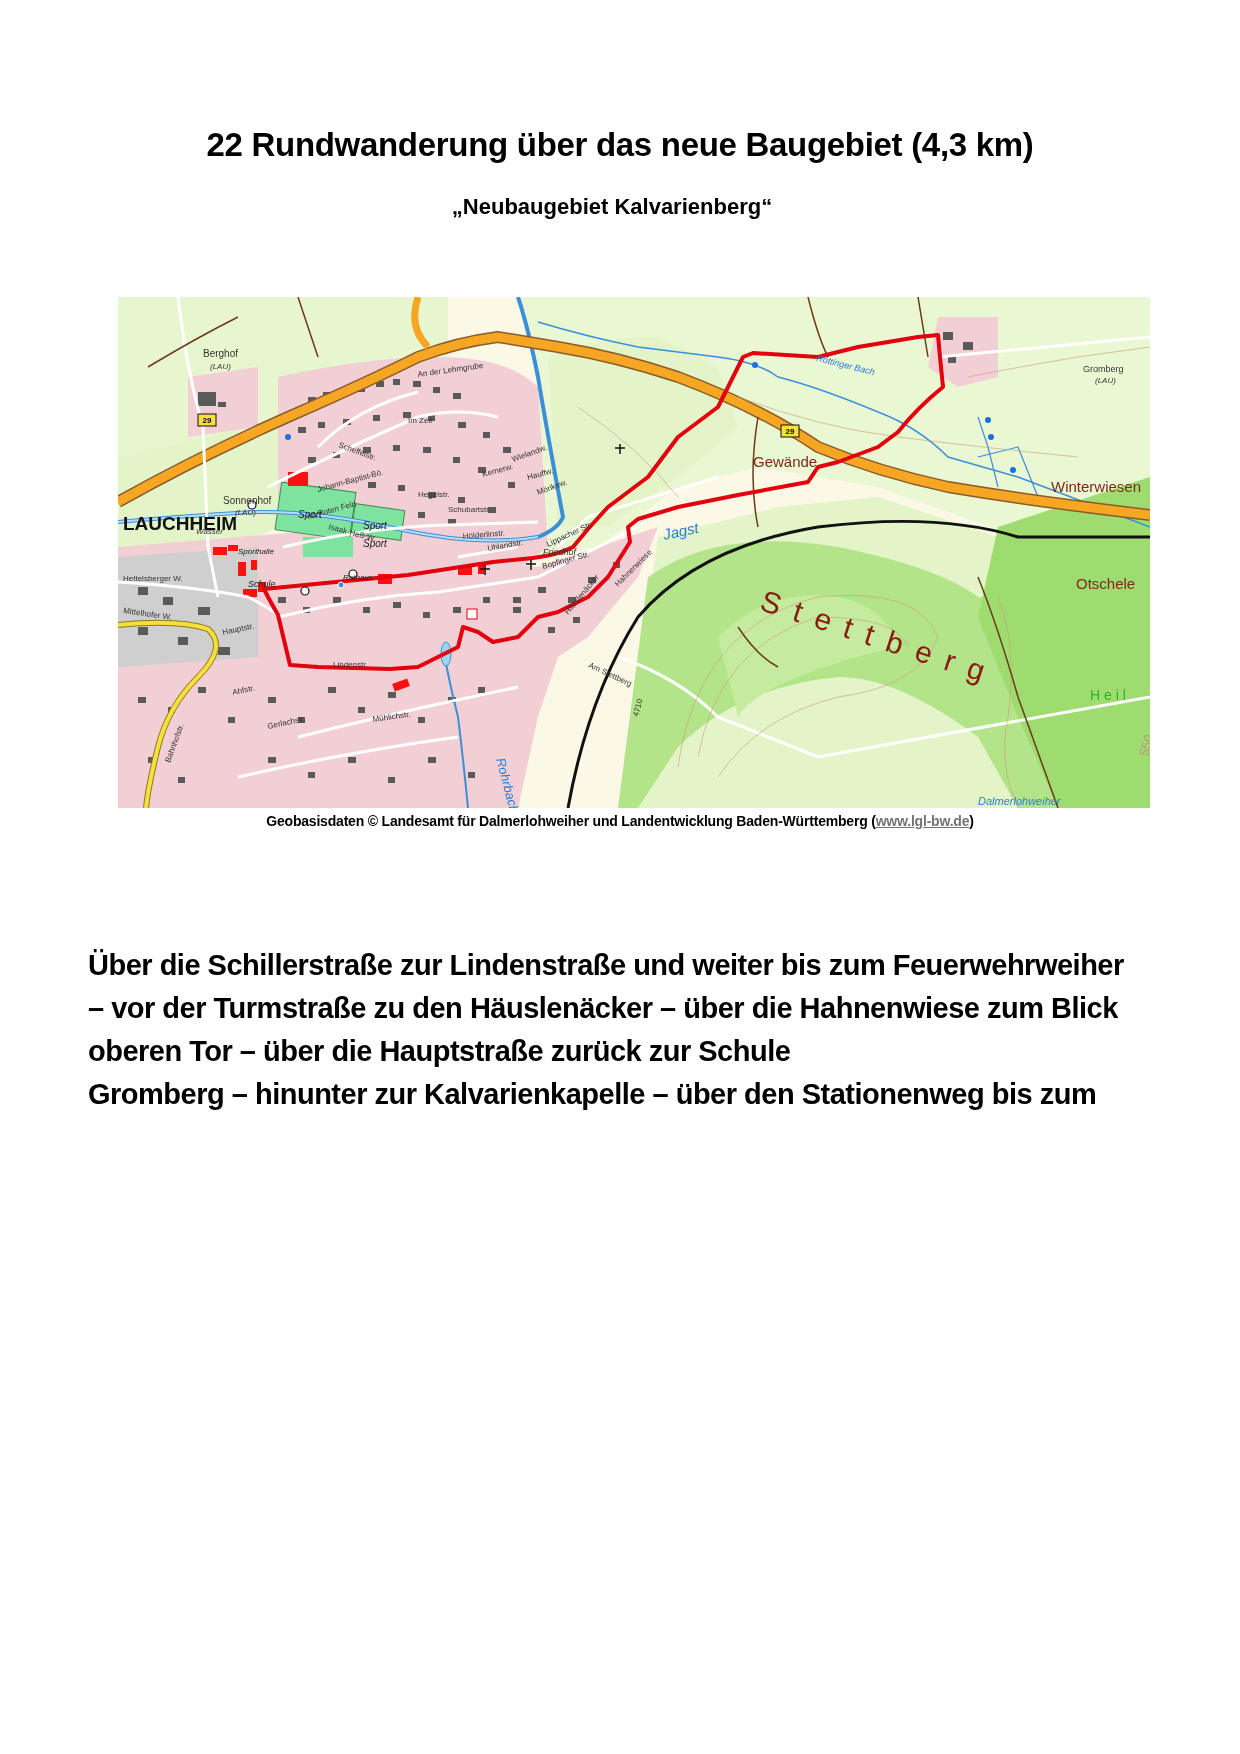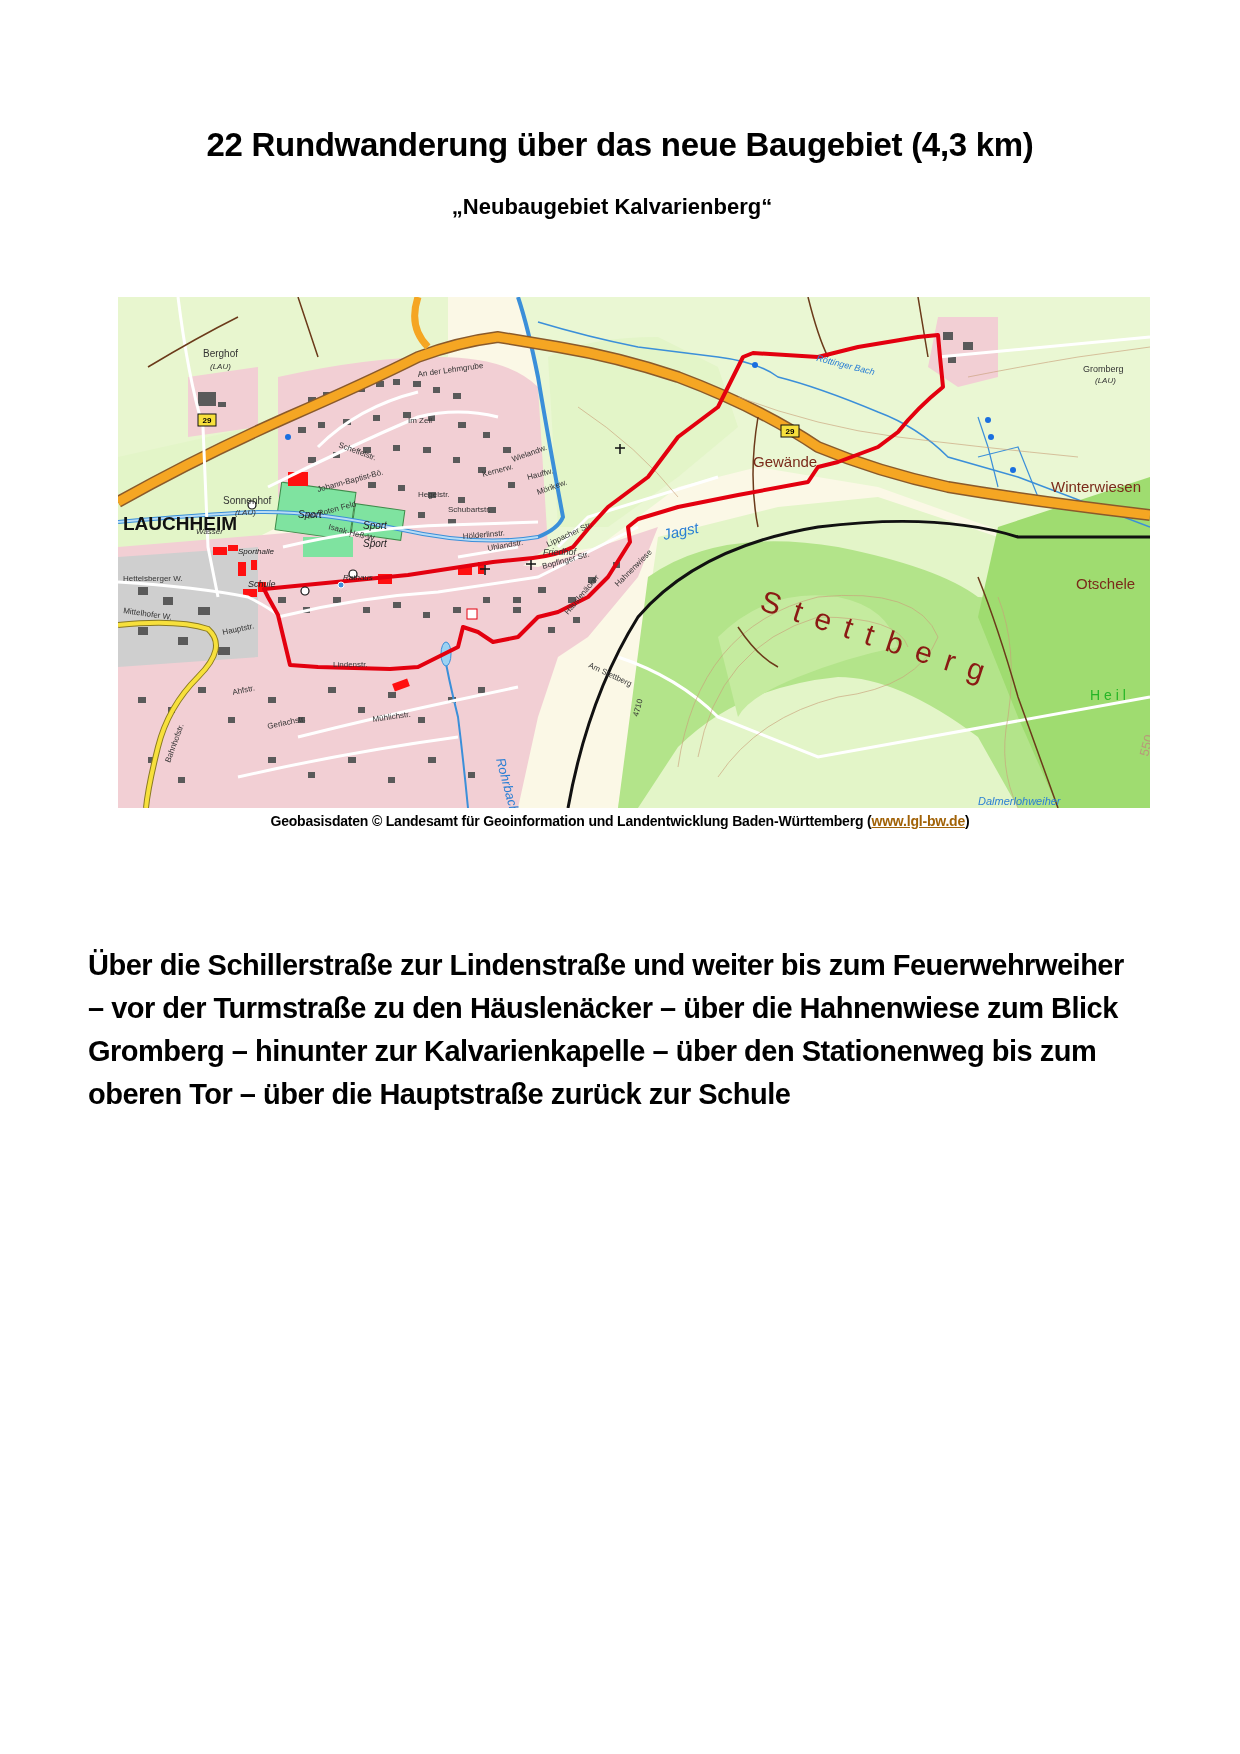--- a/index.html
+++ b/index.html
@@ -9,21 +9,21 @@
              font-size: 33px; font-weight: bold; font-family: "Liberation Sans", sans-serif;
              letter-spacing: -0.3px; }
     .subtitle { position: absolute; left: 0; width: 1224px; top: 194px; text-align: center;
                 font-size: 22px; font-weight: bold; font-family: "Liberation Sans", sans-serif; }
     .map { position: absolute; left: 118px; top: 297px; width: 1032px; height: 511px;
            overflow: hidden; background: #fbf8e6; }
     .map svg { display: block; }
     .caption { position: absolute; left: 0; width: 1240px; top: 813px; text-align: center;
                font-size: 14px; font-weight: bold; font-family: "Liberation Sans", sans-serif;
                letter-spacing: -0.2px; }
-    .caption a { color: #a16207; text-decoration: underline; }
+    .caption a { color: #737373; text-decoration: underline; }
     .body-text { position: absolute; left: 88px; top: 944px; width: 1080px;
                  font-size: 29px; font-weight: bold; line-height: 43px;
                  font-family: "Liberation Sans", sans-serif; letter-spacing: -0.5px; }
     .body-text span { display: block; white-space: nowrap; }
     .lbl { font-family: "Liberation Sans", sans-serif; }
   </style>
 </head>
 <body>
 
 <div class="title">22 Rundwanderung über das neue Baugebiet (4,3 km)</div>
@@ -283,21 +283,21 @@
       <text x="430" y="250" transform="rotate(-25 430 250)">Lippacher Str.</text>
       <text x="425" y="272" transform="rotate(-15 425 272)">Bopfinger Str.</text>
       <text x="450" y="318" transform="rotate(-50 450 318)">Häuslenäcker</text>
       <text x="470" y="370" transform="rotate(25 470 370)">Am Stettberg</text>
       <text x="500" y="290" transform="rotate(-45 500 290)">Hahnenwiese</text>
     </g>
   </svg>
 </div>
 
 <div class="caption">
-  <span>Geobasisdaten © Landesamt für Geoinformation und Landentwicklung Baden-Württemberg (</span><a>www.lgl-bw.de</a><span>)</span>
+  <span>Geobasisdaten © Landesamt für Dalmerlohweiher und Landentwicklung Baden-Württemberg (</span><a>www.lgl-bw.de</a><span>)</span>
 </div>
 
 <div class="body-text">
   <span>Über die Schillerstraße zur Lindenstraße und weiter bis zum Feuerwehrweiher</span>
   <span>– vor der Turmstraße zu den Häuslenäcker – über die Hahnenwiese zum Blick</span>
+  <span>oberen Tor – über die Hauptstraße zurück zur Schule</span>
   <span>Gromberg – hinunter zur Kalvarienkapelle – über den Stationenweg bis zum</span>
-  <span>oberen Tor – über die Hauptstraße zurück zur Schule</span>
 </div>
 
 </body></html>

